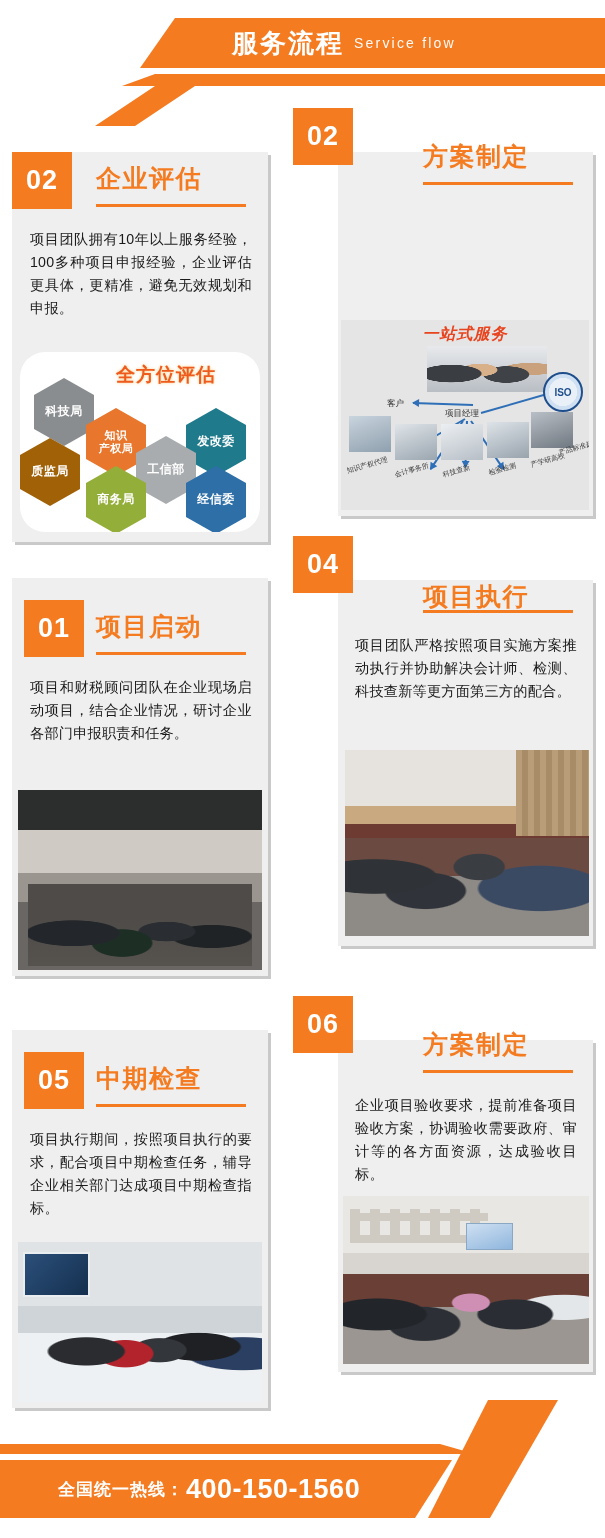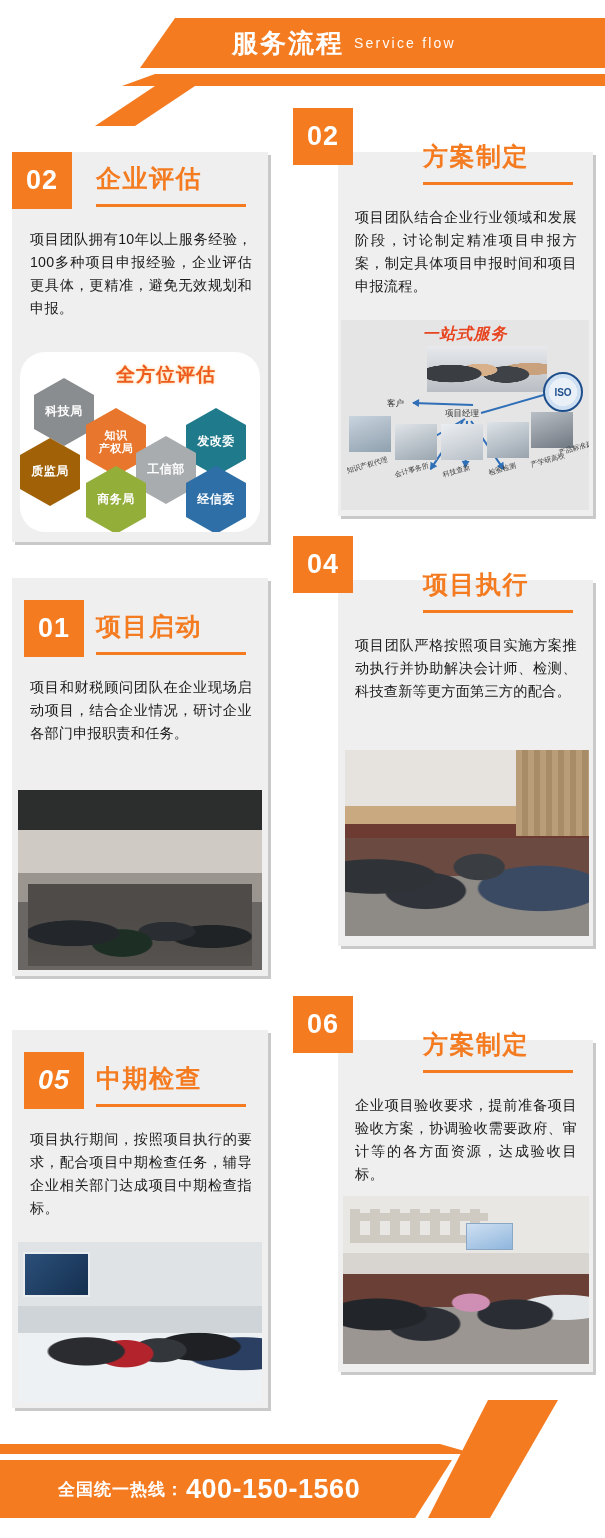--- a/index.html
+++ b/index.html
@@ -243,21 +243,20 @@
         <div class="hex" style="left:66px; top:114px; background:#94AE3A;">商务局</div>
         <div class="hex" style="left:166px; top:114px; background:#2E6FA8;">经信委</div>
       </div>
     </div>
 
     <div class="card" style="left:293px; top:108px; width:300px; height:408px;">
       <div class="panel" style="left:45px; top:44px; right:0; bottom:0;"></div>
       <div class="badge" style="left:0px; top:0px;">02</div>
       <div class="card-title" style="left:130px; top:36px;">方案制定</div>
       <div class="card-title-rule" style="left:130px; top:74px; width:150px;"></div>
-      <div class="card-body" style="left:62px; top:98px; width:222px;">项目团队结合企业行业领域和发展阶段，讨论制定精准项目申报方案，制定具体项目申报时间和项目申报流程。</div>
 
       <div class="osfig" style="left:48px; top:212px; width:248px; height:190px;">
         <div class="osfig-title">一站式服务</div>
         <div class="os-top-photo"></div>
 
         <div class="os-node-label" style="left:46px; top:78px;">客户</div>
         <div class="os-node-label" style="left:104px; top:88px;">项目经理</div>
 
         <div class="os-arrow" style="left:132px; top:84px; width:60px; transform:rotate(182deg);"></div>
         <div class="os-arrow" style="left:140px; top:92px; width:95px; transform:rotate(-16deg);"></div>
@@ -290,31 +289,31 @@
       <div class="card-title-rule" style="left:84px; top:74px; width:150px;"></div>
       <div class="card-body" style="left:18px; top:98px; width:222px;">项目和财税顾问团队在企业现场启动项目，结合企业情况，研讨企业各部门申报职责和任务。</div>
       <div class="photo ph-conf" style="left:6px; top:212px; width:244px; height:180px;">
         <div class="photo-inner"></div>
       </div>
     </div>
 
     <div class="card" style="left:293px; top:536px; width:300px; height:410px;">
       <div class="panel" style="left:45px; top:44px; right:0; bottom:0;"></div>
       <div class="badge" style="left:0px; top:0px;">04</div>
-      <div class="card-title" style="left:130px; top:36px;">项目执行</div>
+      <div class="card-title" style="left:130px; top:48px;">项目执行</div>
       <div class="card-title-rule" style="left:130px; top:74px; width:150px;"></div>
       <div class="card-body" style="left:62px; top:98px; width:222px;">项目团队严格按照项目实施方案推动执行并协助解决会计师、检测、科技查新等更方面第三方的配合。</div>
       <div class="photo ph-meet" style="left:52px; top:214px; width:244px; height:186px;">
         <div class="photo-inner"></div>
       </div>
     </div>
 
     <div class="card" style="left:12px; top:1030px; width:256px; height:378px;">
       <div class="panel"></div>
-      <div class="badge" style="left:12px; top:22px;font-style:italic;">05</div>
+      <div class="badge" style="left:12px; top:22px;">05</div>
       <div class="card-title" style="left:84px; top:36px;">中期检查</div>
       <div class="card-title-rule" style="left:84px; top:74px; width:150px;"></div>
       <div class="card-body" style="left:18px; top:98px; width:222px;">项目执行期间，按照项目执行的要求，配合项目中期检查任务，辅导企业相关部门达成项目中期检查指标。</div>
       <div class="photo ph-show" style="left:6px; top:212px; width:244px; height:160px;">
         <div class="photo-inner"></div>
       </div>
     </div>
 
     <div class="card" style="left:293px; top:996px; width:300px; height:376px;">
       <div class="panel" style="left:45px; top:44px; right:0; bottom:0;"></div>

